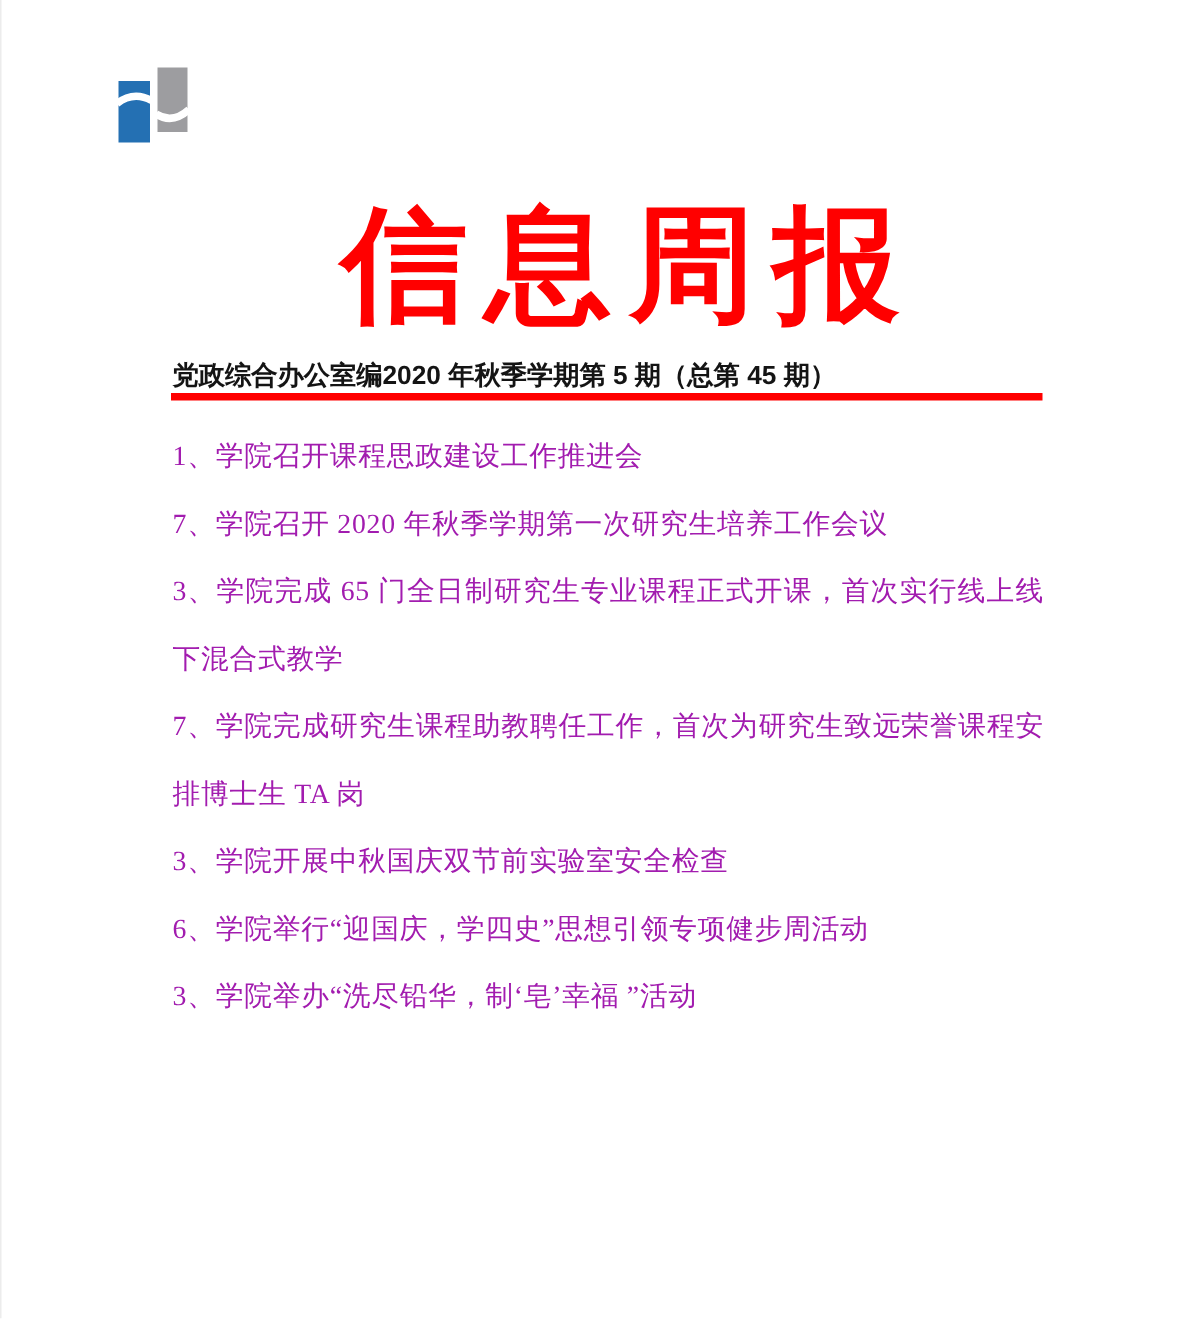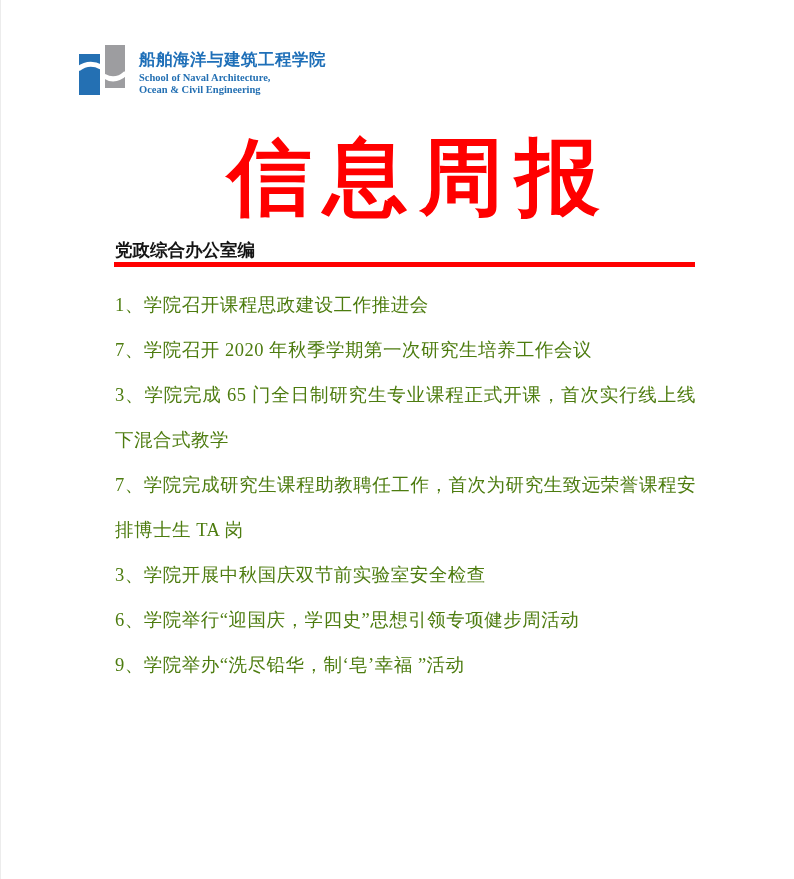--- a/index.html
+++ b/index.html
@@ -69,21 +69,21 @@
   .red-divider {
     position: absolute; left: 113px; top: 262px;
     width: 581px; height: 5px;
     background: #ff0000;
   }
 
   
   .news-list {
     position: absolute; left: 114px; top: 283px;
     width: 581px;
-    color: #4d7c0f;
+    color: #a21caf;
     font-size: 18.5px;
     line-height: 45px;
     letter-spacing: 0.5px;
     text-align: justify;
     font-family: "Liberation Serif", serif;
   }
   .news-item { margin: 0; }
 </style>
 </head>
 <body>
@@ -94,41 +94,35 @@
     <svg class="logo-mark" viewBox="0 0 52 58" aria-hidden="true">
 
       <rect x="2" y="12" width="21" height="41" fill="#2470b3"></rect>
 
       <rect x="28" y="3" width="20" height="43" fill="#9d9da0"></rect>
 
       <path d="M1 27 Q 12 18.5, 24 25" stroke="#ffffff" stroke-width="5" fill="none"></path>
 
       <path d="M27 34 Q 38 41, 49 31" stroke="#ffffff" stroke-width="5" fill="none"></path>
     </svg>
-    <div class="logo-text">
-      <div class="logo-cn">船舶海洋与建筑工程学院</div>
-      <div class="logo-en">
-        <div>School of Naval Architecture,</div>
-        <div>Ocean &amp; Civil Engineering</div>
-      </div>
-    </div>
   </div>
 
   <div class="masthead">
     <span class="masthead-title">信息周报</span>
   </div>
 
   <div class="pub-info">
     <span>党政综合办公室编</span>
+    <span>2020 年秋季学期第 5 期（总第 45 期）</span>
   </div>
   <div class="red-divider"></div>
 
   <div class="news-list">
     <p class="news-item">1、学院召开课程思政建设工作推进会</p>
     <p class="news-item">7、学院召开 2020 年秋季学期第一次研究生培养工作会议</p>
     <p class="news-item">3、学院完成 65 门全日制研究生专业课程正式开课，首次实行线上线下混合式教学</p>
     <p class="news-item">7、学院完成研究生课程助教聘任工作，首次为研究生致远荣誉课程安排博士生 TA 岗</p>
     <p class="news-item">3、学院开展中秋国庆双节前实验室安全检查</p>
     <p class="news-item">6、学院举行“迎国庆，学四史”思想引领专项健步周活动</p>
-    <p class="news-item">9、学院举办“洗尽铅华，制‘皂’幸福 ”活动</p>
+    <p class="news-item">3、学院举办“洗尽铅华，制‘皂’幸福 ”活动</p>
   </div>
 
 </div>
 
 </body></html>

